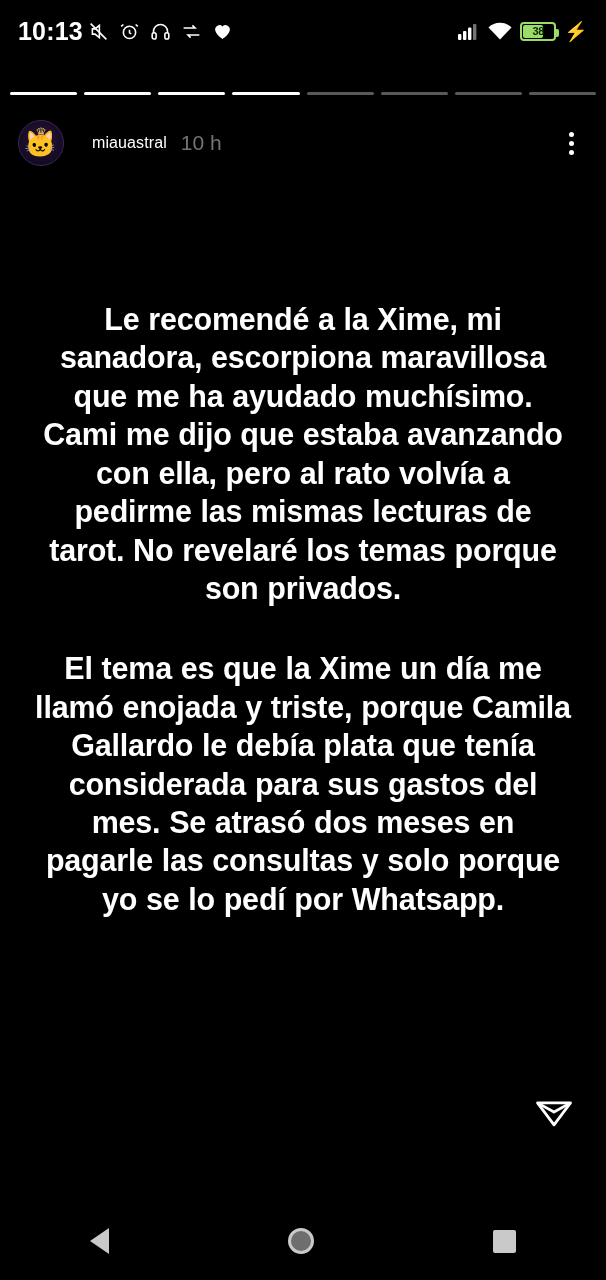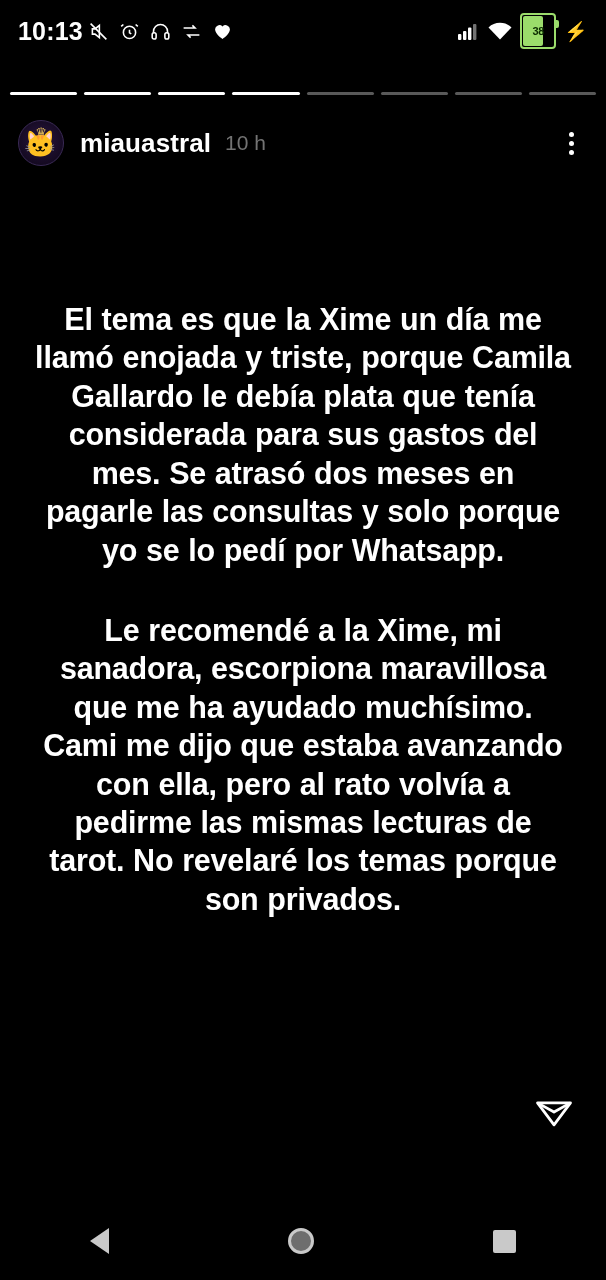--- a/index.html
+++ b/index.html
@@ -45,21 +45,21 @@
   }
   .si { display: inline-block; line-height: 0; }
   .status-right {
     display: flex;
     align-items: center;
     gap: 8px;
   }
   .battery {
     position: relative;
     width: 36px;
-    height: 36px;
+    height: 19px;
     border: 2px solid #9bdc6b;
     border-radius: 4px;
     display: flex;
     align-items: center;
     justify-content: center;
   }
   .battery::after {
     content: "";
     position: absolute;
     right: -5px;
@@ -132,23 +132,23 @@
   }
   .avatar .crown {
     position: absolute;
     left: 50%; top: 5px;
     transform: translateX(-50%);
     font-size: 13px;
     color: #e8c25a;
     line-height: 1;
   }
   .username {
-    margin-left: 16px;
-    font-size: 26px;
-    font-weight: 700;
+    margin-left: 28px;
+    font-size: 16px;
+    font-weight: 400;
     color: #fff;
     letter-spacing: 0.1px;
   }
   .timestamp {
     margin-left: 14px;
     font-size: 21px;
     color: #737373;
     font-weight: 400;
   }
   .more-btn {
@@ -307,22 +307,22 @@
   <span class="username">miauastral</span>
   <span class="timestamp">10 h</span>
   <div class="more-btn">
     <i></i>
     <i></i>
     <i></i>
   </div>
 </div>
 
 <div class="story-body">
+  <p class="story-para">Le recomendé a la Xime, mi sanadora, escorpiona maravillosa que me ha ayudado muchísimo. Cami me dijo que estaba avanzando con ella, pero al rato volvía a pedirme las mismas lecturas de tarot. No revelaré los temas porque son privados.</p>
   <p class="story-para">El tema es que la Xime un día me llamó enojada y triste, porque Camila Gallardo le debía plata que tenía considerada para sus gastos del mes. Se atrasó dos meses en pagarle las consultas y solo porque yo se lo pedí por Whatsapp.</p>
-  <p class="story-para">Le recomendé a la Xime, mi sanadora, escorpiona maravillosa que me ha ayudado muchísimo. Cami me dijo que estaba avanzando con ella, pero al rato volvía a pedirme las mismas lecturas de tarot. No revelaré los temas porque son privados.</p>
 </div>
 
 <div class="send-btn">
   <span>
     <svg width="44" height="44" viewBox="0 0 24 24" fill="none" stroke="#ffffff" stroke-width="1.5" stroke-linejoin="round">
       <path d="M3 7h18l-9 12L3 7z"></path>
       <path d="M3 7l9 5 9-5"></path>
     </svg>
   </span>
 </div>

